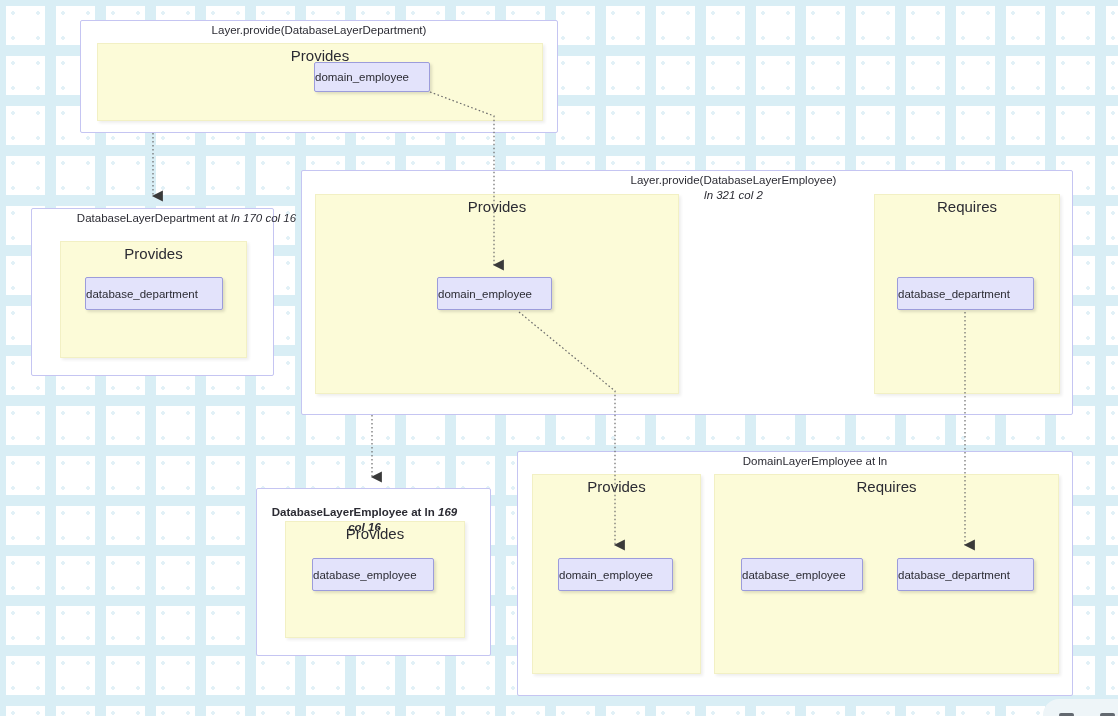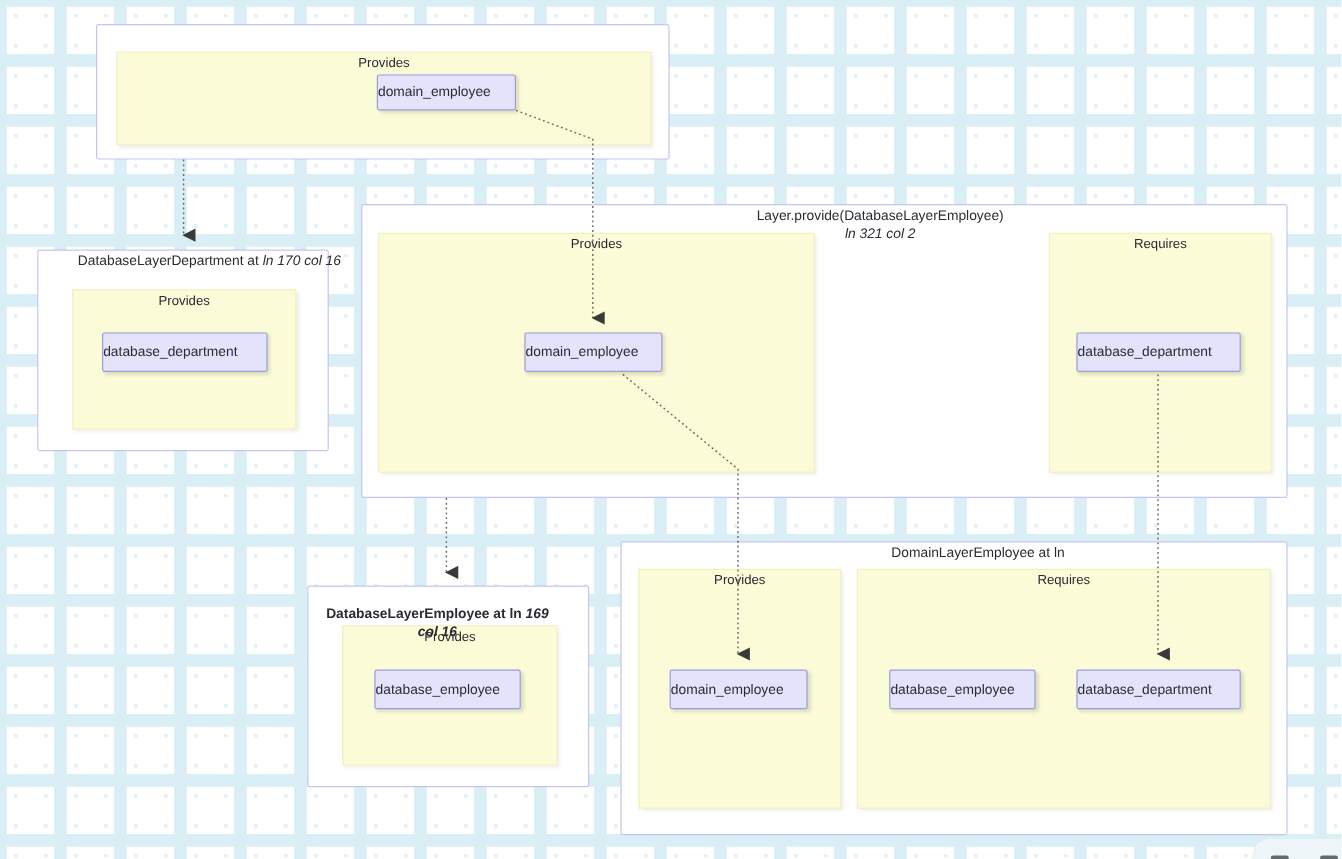--- a/index.html
+++ b/index.html
@@ -70,21 +70,21 @@
     border: 1px solid #f2f0c4;
     box-shadow: 2px 2px 3px rgba(0,0,0,0.07);
     z-index: 3;
   }
   .panel-title {
     position: absolute;
     left: 0;
     right: 0;
     top: 3px;
     text-align: center;
-    font-size: 11px;
+    font-size: 15px;
     color: #2b2b33;
     z-index: 6;
     pointer-events: none;
   }
 
   
   .node {
     position: absolute;
     box-sizing: border-box;
     background: #e3e3fb;
@@ -134,30 +134,33 @@
     <path d="M 519 312 L 615 391 L 615 545" fill="none" stroke="#6b6b6b" stroke-width="1.2" stroke-dasharray="1.6 2.4" marker-end="url(#arrow)"></path>
 
     <path d="M 965 312 L 965 545" fill="none" stroke="#6b6b6b" stroke-width="1.2" stroke-dasharray="1.6 2.4" marker-end="url(#arrow)"></path>
   </svg>
 
   <div class="container" style="left:80px; top:20px; width:478px; height:113px;">
     <div class="panel" style="left:16px; top:22px; width:446px; height:78px;">
       <div class="panel-title">Provides</div>
     </div>
   </div>
+  <div class="container-title" style="left:80px; top:23px; width:478px;">
+    <span>Layer.provide(DatabaseLayerDepartment)</span>
+  </div>
   <div class="node" style="left:314px; top:62px; width:116px; height:30px;">
     <span>domain_employee</span>
   </div>
 
   <div class="container" style="left:31px; top:208px; width:243px; height:168px;">
     <div class="panel" style="left:28px; top:32px; width:187px; height:117px;">
       <div class="panel-title">Provides</div>
     </div>
   </div>
-  <div class="container-title" style="left:31px; top:211px; width:287px;">
+  <div class="container-title" style="left:43px; top:211px; width:287px;">
     <span>DatabaseLayerDepartment at</span>
     <span class="loc">ln 170 col 16</span>
   </div>
   <div class="node" style="left:85px; top:277px; width:138px; height:33px;">
     <span>database_department</span>
   </div>
 
   <div class="container" style="left:301px; top:170px; width:772px; height:245px;">
     <div class="panel" style="left:13px; top:23px; width:364px; height:200px;">
       <div class="panel-title">Provides</div>

